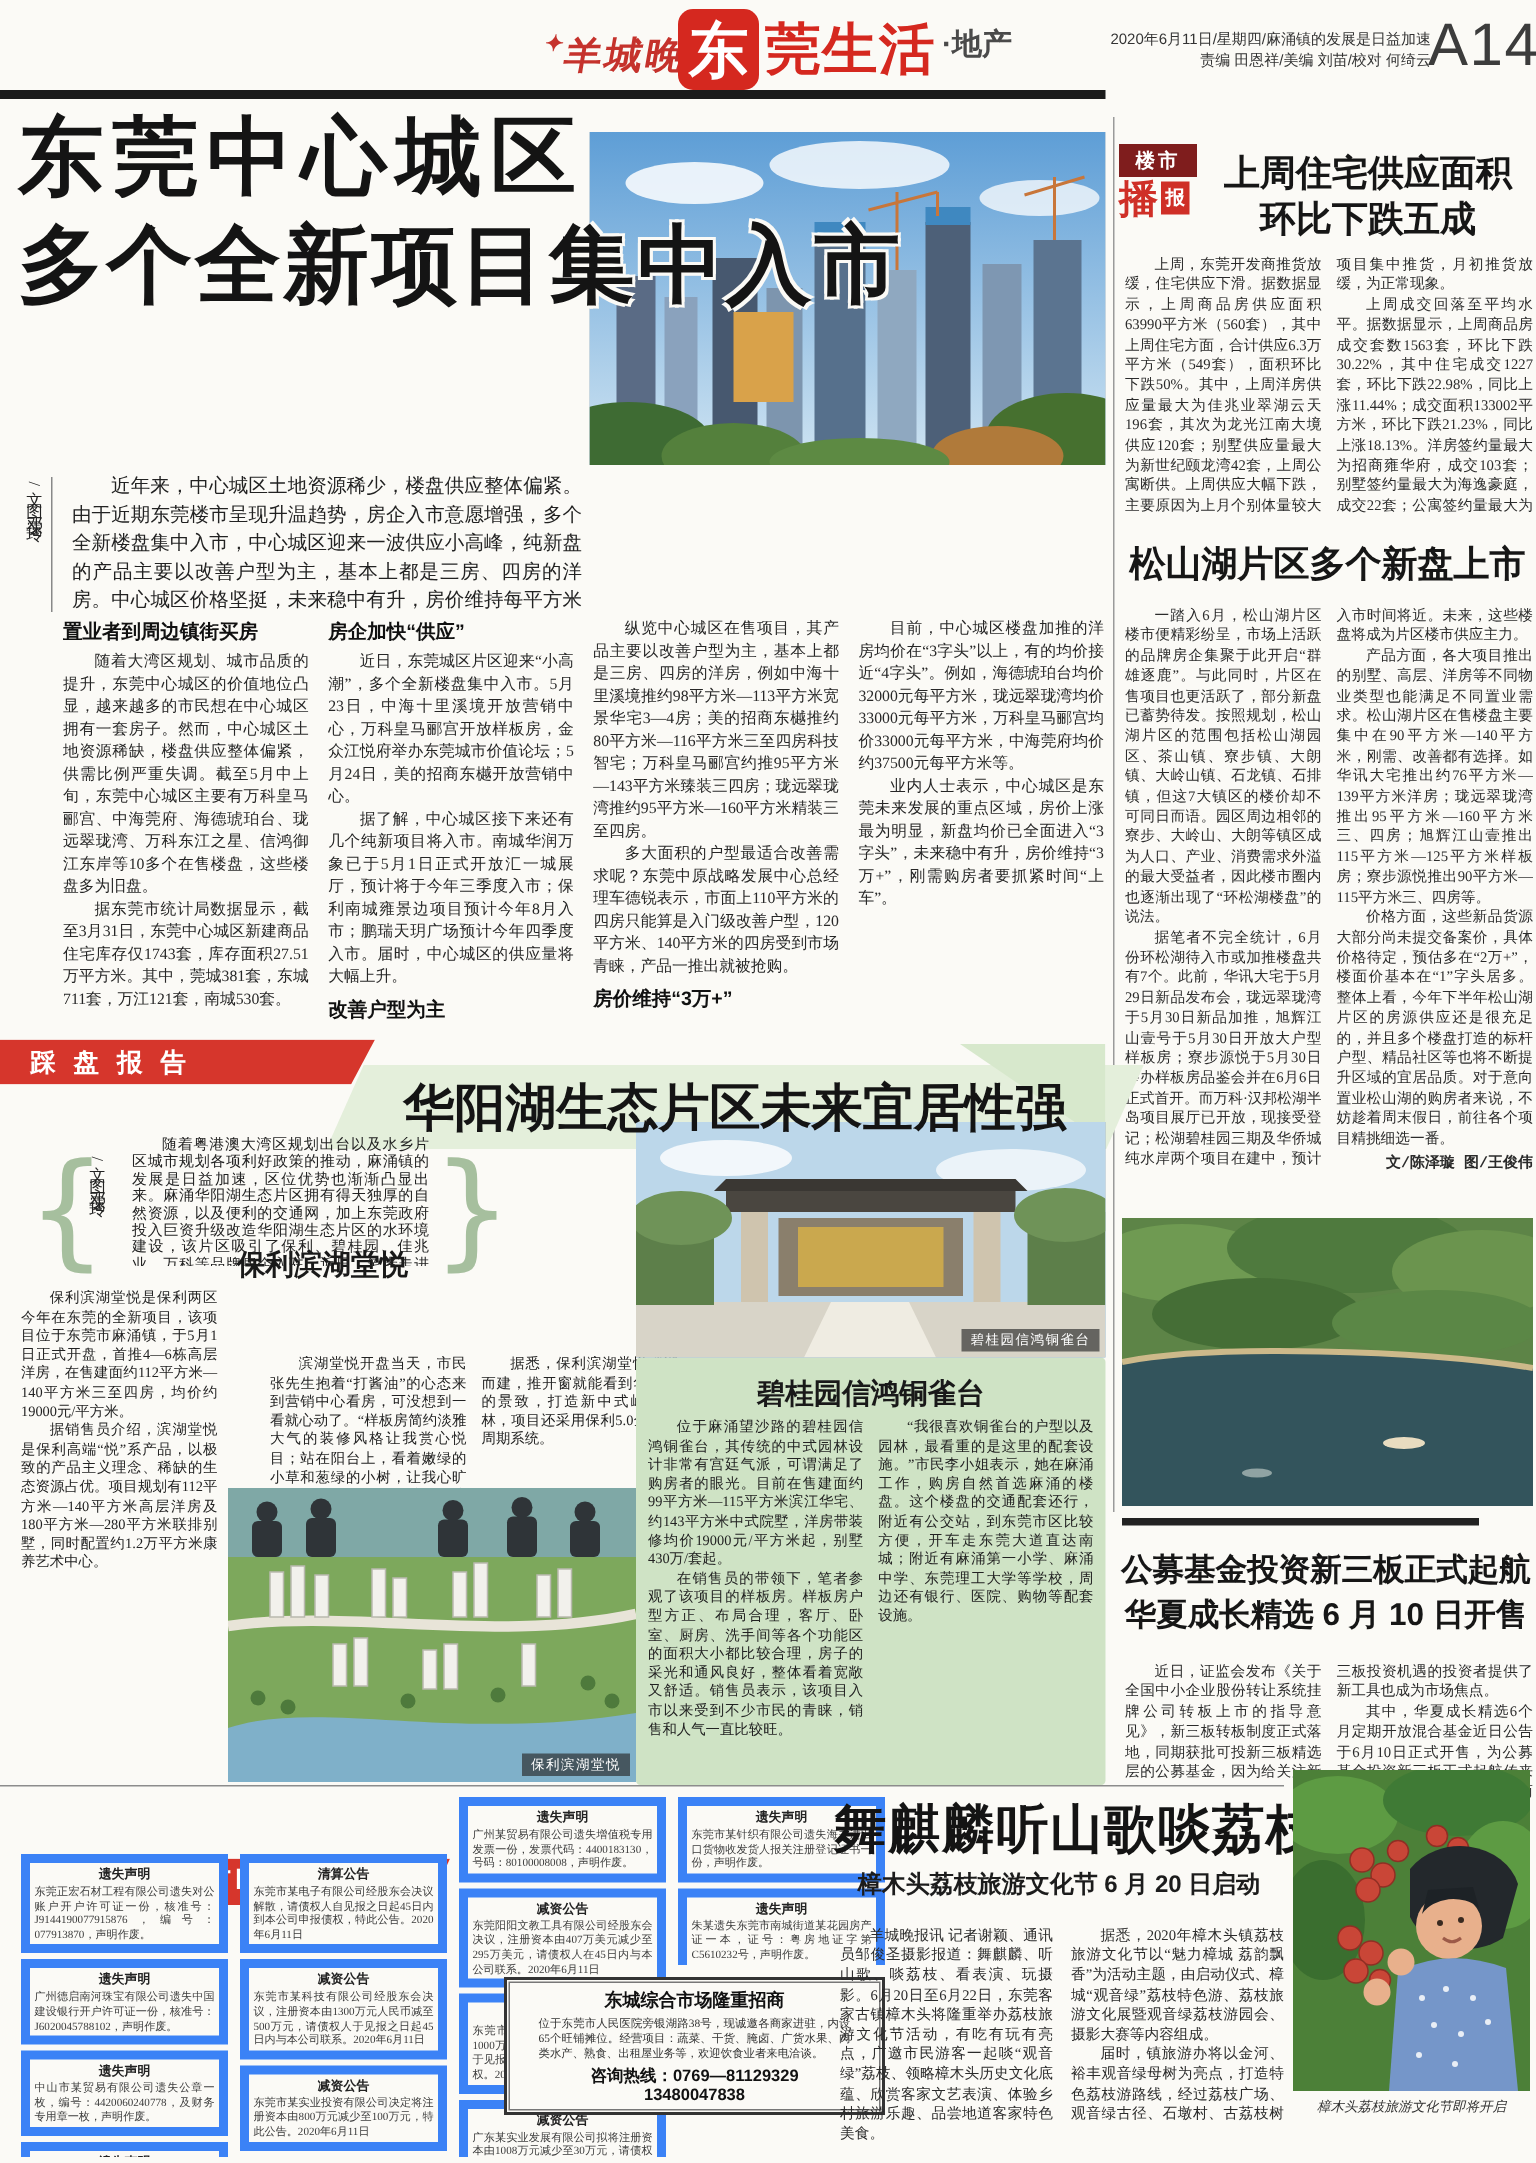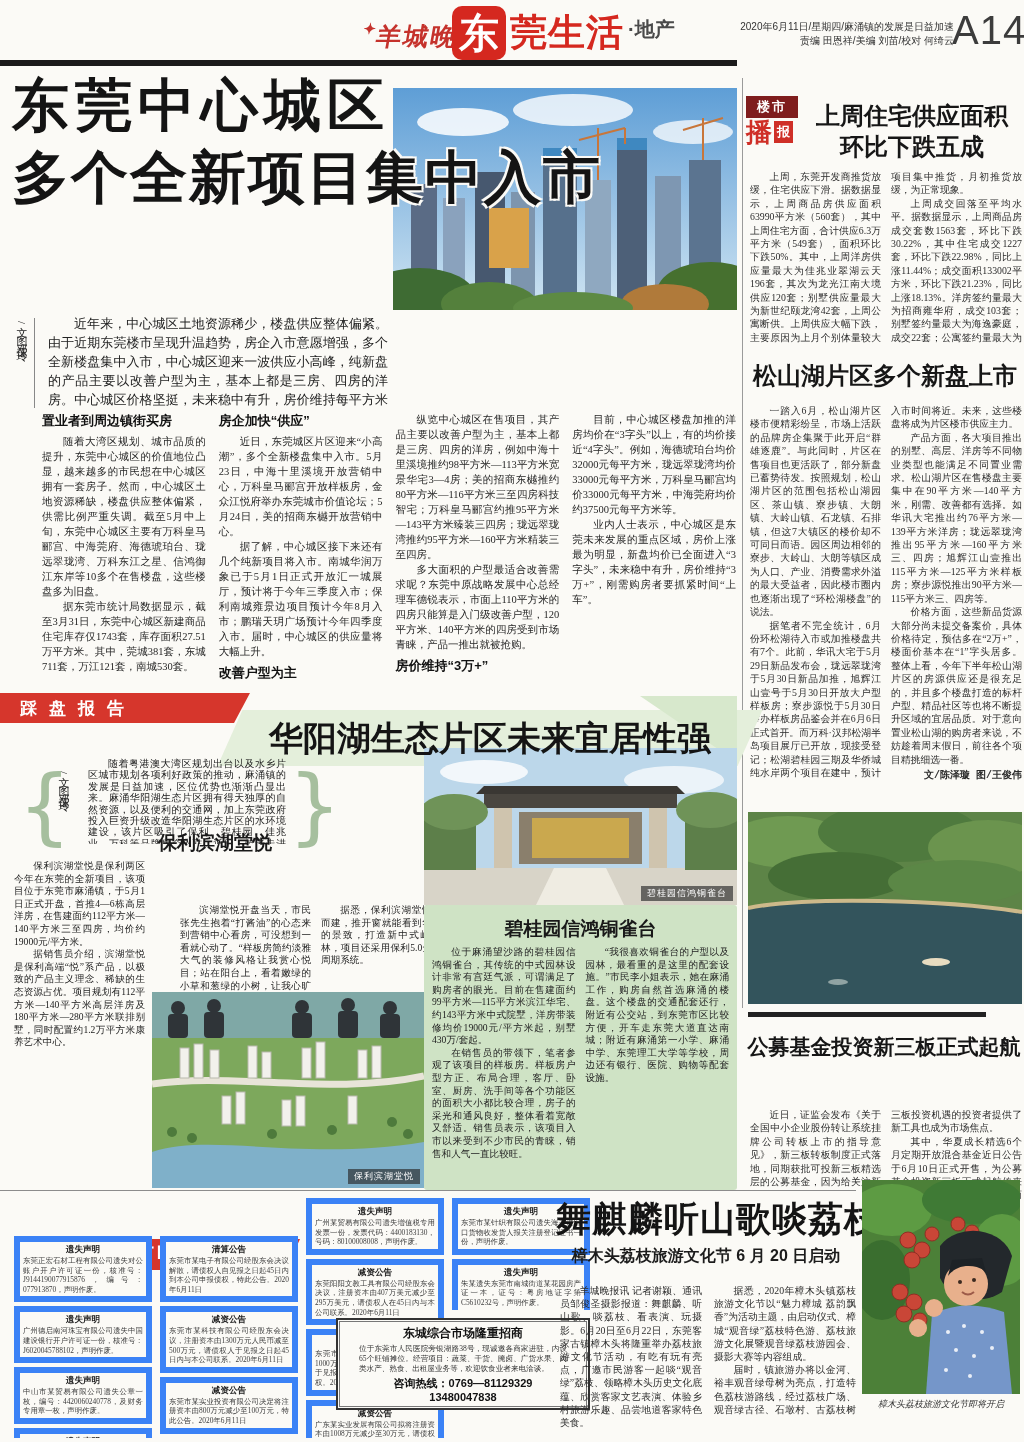--- a/index.html
+++ b/index.html
@@ -223,20 +223,21 @@
       <path d="M0 96 C60 84 200 88 274 100 L274 192 L0 192 Z" fill="#33545c"></path>
       <path d="M0 96 C60 84 200 88 274 100" stroke="#cdb98a" stroke-width="4" fill="none"></path>
       <ellipse cx="188" cy="150" rx="14" ry="4" fill="#e8dcc0"></ellipse>
       <ellipse cx="90" cy="170" rx="10" ry="3" fill="#cfd8d2" opacity=".6"></ellipse>
     </svg>
   </div>
 
   <div class="abs dark-rule"></div>
   <div class="abs sh3">
     <div>公募基金投资新三板正式起航</div>
+    <div>华夏成长精选 6 月 10 日开售</div>
   </div>
   <div class="abs sbody sbody3">
     <p class="sp">近日，证监会发布《关于全国中小企业股份转让系统挂牌公司转板上市的指导意见》，新三板转板制度正式落地，同期获批可投新三板精选层的公募基金，因为给关注新三板投资机遇的投资者提供了新工具也成为市场焦点。</p>
     <p class="sp">其中，华夏成长精选6个月定期开放混合基金近日公告于6月10日正式开售，为公募基金投资新三板正式起航传来了好消息，投资者可通过招商银行、华夏基金官方直销平台等渠道认购该产品。（闻百亮 杨广）</p>
   </div>
 
   <div class="abs green-band"></div>
   <div class="abs green-tri"></div>
   <div class="abs ribbon">踩盘报告</div>
   <div class="abs lk-hl">华阳湖生态片区未来宜居性强</div>

